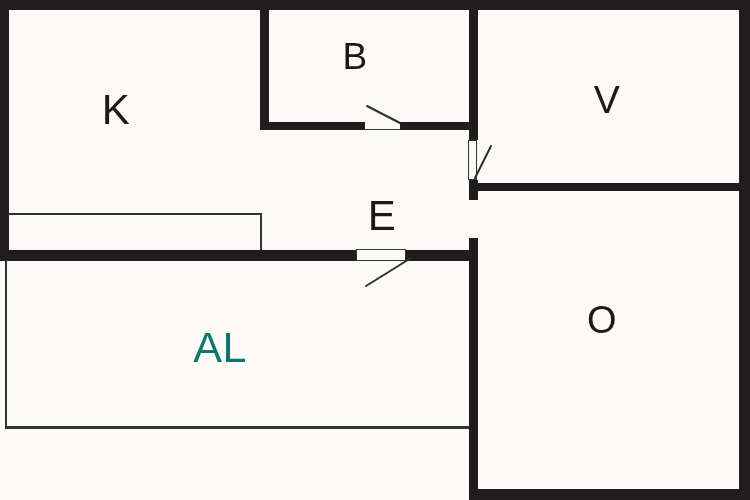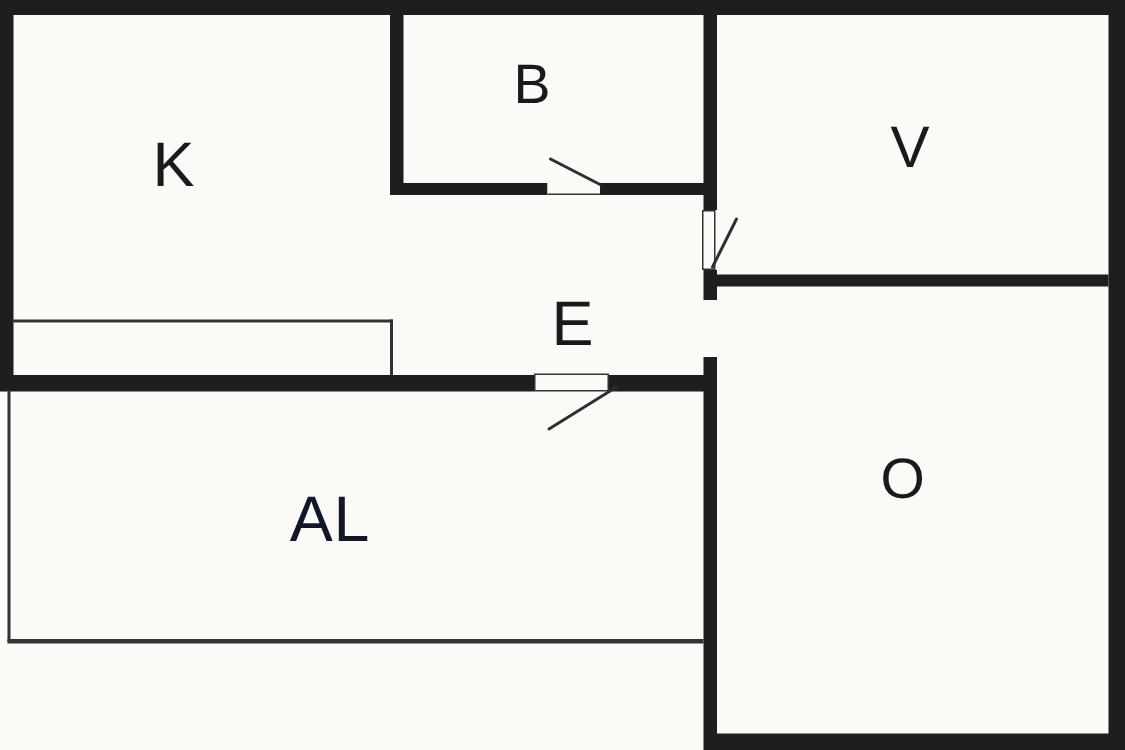--- a/index.html
+++ b/index.html
@@ -47,15 +47,15 @@
     <div class="opening" style="left: 356px; top: 249px; width: 50px; height: 12px; border: 1px solid rgb(51, 51, 51);"></div>
     <svg class="leaves" width="750" height="500">
       <line x1="400" y1="123" x2="367" y2="106" stroke="#2f2f2f" stroke-width="2" stroke-linecap="round"></line>
       <line x1="475" y1="178" x2="491" y2="146" stroke="#2f2f2f" stroke-width="2" stroke-linecap="round"></line>
       <line x1="411" y1="258" x2="366" y2="286" stroke="#2f2f2f" stroke-width="2" stroke-linecap="round"></line>
     </svg>
     <div class="room-label" style="left: 116px; top: 110px; font-size: 42px; color: rgb(27, 25, 25);">K</div>
     <div class="room-label" style="left: 355px; top: 56px; font-size: 37px; color: rgb(27, 25, 25);">B</div>
     <div class="room-label" style="left: 607px; top: 99px; font-size: 39px; color: rgb(27, 25, 25);">V</div>
     <div class="room-label" style="left: 382px; top: 216px; font-size: 42px; color: rgb(27, 25, 25);">E</div>
-    <div class="room-label" style="left: 220px; top: 347px; font-size: 43px; color: #0f172a;">AL</div>
+    <div class="room-label" style="left: 220px; top: 347px; font-size: 43px; color: #0f766e;">AL</div>
     <div class="room-label" style="left: 602px; top: 320px; font-size: 38px; color: rgb(27, 25, 25);">O</div>
   </div>
 
 </body></html>

